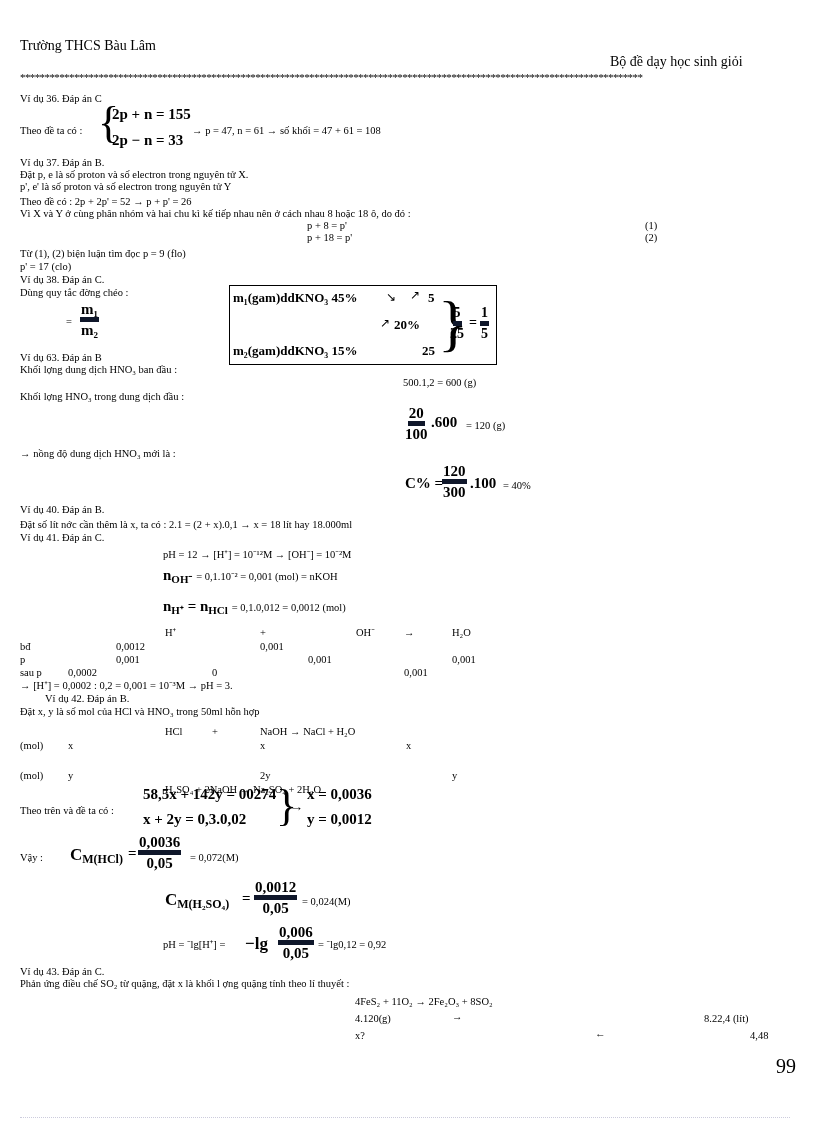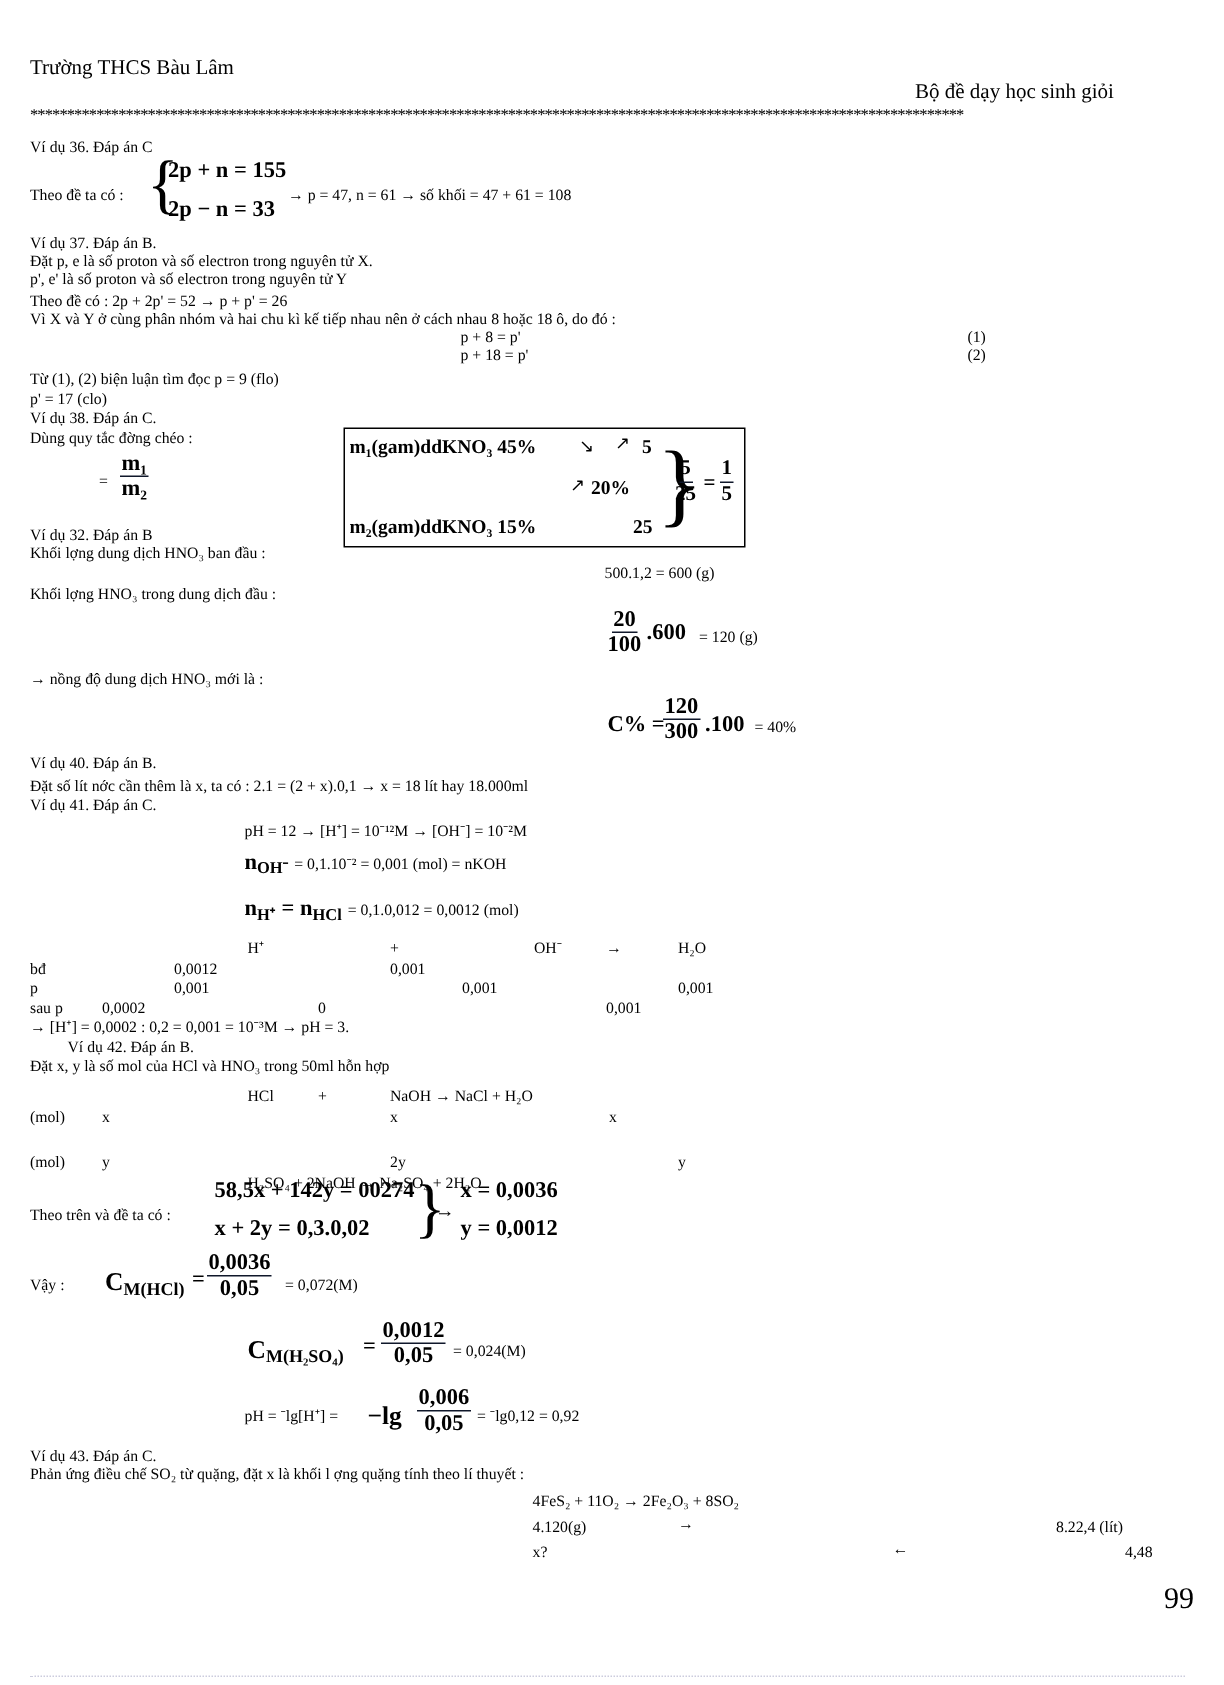--- a/index.html
+++ b/index.html
@@ -4,21 +4,21 @@
 <style>
   html, body { margin:0; padding:0; background:#fff; }
   body { width:816px; height:1123px; position:relative; overflow:hidden;
          font-family:"Liberation Serif", serif; color:#000; }
   .abs { position:absolute; white-space:nowrap; }
   .hdr { font-size:14px; }
   .stars { font-size:11px; letter-spacing:-0.6px; line-height:10px; overflow:hidden; width:760px; }
   .t { font-size:10.5px; line-height:12px; }
   .b { font-weight:bold; font-size:15px; font-family:"Liberation Serif", serif; }
   .frac { display:inline-flex; flex-direction:column; align-items:center; vertical-align:middle; }
-  .frac .n { border-bottom:1px solid #0f172a; padding:0 1px; line-height:16px; }
+  .frac .n { border-bottom:5px solid #0f172a; padding:0 1px; line-height:16px; }
   .frac .d { line-height:16px; }
   .brace-l { font-size:44px; line-height:40px; font-weight:normal; }
   .sub { font-size:70%; vertical-align:-3px; }
   .box { position:absolute; border:1px solid #000; }
   .page-num { font-size:20px; }
   .dotline { position:absolute; left:20px; top:1117px; width:770px; border-top:1px dotted #ccd; }
 </style>
 </head>
 <body>
 
@@ -67,21 +67,21 @@
     <span class="n">5</span>
     <span class="d">25</span>
   </div>
   <div class="abs b" style="left:239px;top:29px;font-size:14px;">=</div>
   <div class="abs b frac" style="left:250px;top:19px;font-size:14px;">
     <span class="n">1</span>
     <span class="d">5</span>
   </div>
 </div>
 
-<div class="abs t" style="left:20px;top:352px;">Ví dụ 32. Đáp án B</div>
+<div class="abs t" style="left:20px;top:352px;">Ví dụ 63. Đáp án B</div>
 <div class="abs t" style="left:20px;top:364px;">Khối lợng   dung dịch HNO₃ ban đầu :</div>
 <div class="abs t" style="left:403px;top:377px;">500.1,2 = 600 (g)</div>
 <div class="abs t" style="left:20px;top:391px;">Khối lợng   HNO₃ trong dung dịch đầu :</div>
 <div class="abs b frac" style="left:405px;top:405px;">
   <span class="n">20</span>
   <span class="d">100</span>
 </div>
 <div class="abs b" style="left:431px;top:414px;">.600</div>
 <div class="abs t" style="left:466px;top:420px;">= 120 (g)</div>
 <div class="abs t" style="left:20px;top:448px;">→ nồng độ dung dịch HNO₃ mới là :</div>

